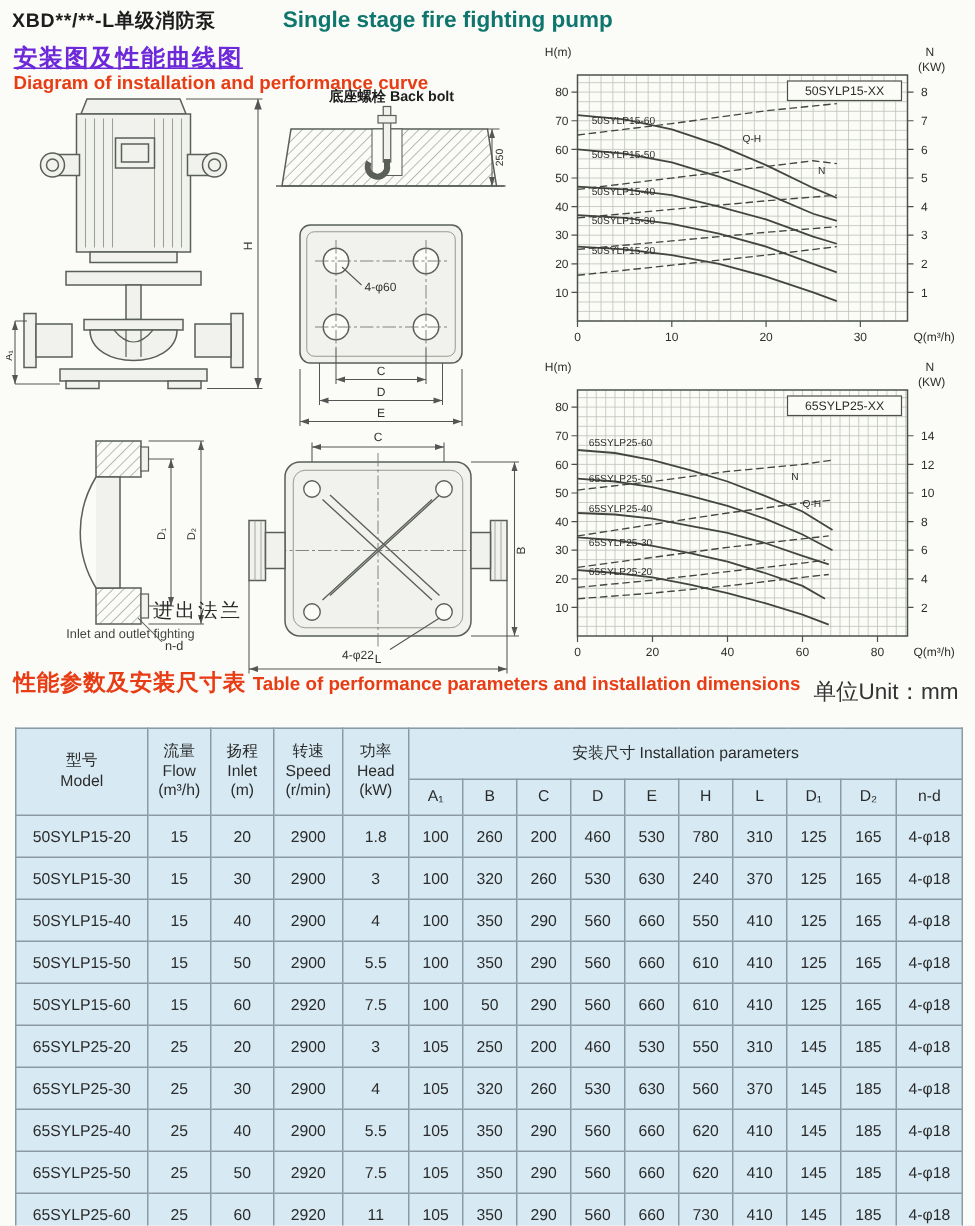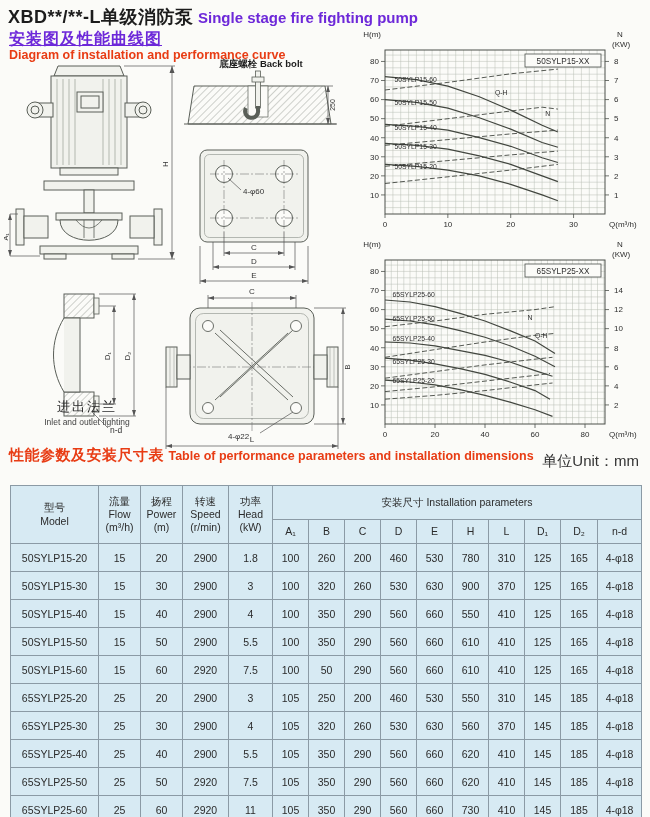--- a/index.html
+++ b/index.html
@@ -1,39 +1,39 @@
 <!DOCTYPE html>
 <html><head>
 <meta charset="utf-8">
 <style>
   * { box-sizing: border-box; }
   body { margin:0; background:#e8e8e4; font-family:"Liberation Sans", sans-serif; }
   .page { position:relative; width:650px; height:817px; background:#fbfbf8; overflow:hidden; color:#222; }
 
   .page-title { position:absolute; left:8px; top:5px; white-space:nowrap; }
-  .page-title .zh { font-size:18px; font-weight:bold; color:#1c1c1c; letter-spacing:0.5px; }
-  .page-title .en { font-size:15px; font-weight:bold; color:#6d28d9; }
+  .page-title .zh { font-size:13px; font-weight:bold; color:#1c1c1c; letter-spacing:0.5px; }
+  .page-title .en { font-size:15px; font-weight:bold; color:#0f766e;margin-left:40px; }
 
   .sec-head-zh { position:absolute; font-weight:bold; color:#6d28d9;text-decoration:underline; }
   .sec1-zh { left:9px; top:29px; font-size:16px; letter-spacing:1px; }
   .sec1-en { position:absolute; left:9px; top:48px; font-size:12.5px; font-weight:bold; color:#e83c14; }
   .sec2-row { position:absolute; left:9px; right:9px; top:446px; }
   .sec2-zh { font-size:15px; font-weight:bold; color:#e83c14; letter-spacing:0.5px; }
   .sec2-en { font-size:12.5px; font-weight:bold; color:#e83c14; }
   .unit-note { position:absolute; right:2px; top:6px; font-size:15px; color:#333; }
 
   svg text { font-family:"Liberation Sans", sans-serif; }
   .drawing { position:absolute; }
   .d-pump { left:4px; top:60px; }
   .d-bolt { left:182px; top:56px; }
   .d-found { left:184px; top:146px; }
   .d-flange { left:12px; top:286px; }
   .d-base { left:156px; top:286px; }
   .flange-cap { position:absolute; left:12px; top:398px; width:150px; text-align:center; }
-  .flange-cap .zh { font-size:13px; color:#2a2a2a; letter-spacing:2px; }
+  .flange-cap .zh { font-size:13px; color:#2a2a2a; letter-spacing:2px;text-align:right; }
   .flange-cap .en { font-size:8.5px; color:#444; margin-top:1px; }
 
   .chart { position:absolute; left:359px; }
   .chart1 { top:24px; }
   .chart2 { top:234px; }
 
   table.perf { position:absolute; left:10px; top:485px; width:631px; border-collapse:collapse; table-layout:fixed;
     background:#d7eaf3; font-size:10.5px; color:#2b2b2b; border:1.5px solid #6b7b88;padding-left:44px; }
   table.perf th, table.perf td { border:1px solid #8b9aa5; text-align:center; vertical-align:middle; padding:0 1px;
     white-space:pre-line; font-weight:normal; }
@@ -371,21 +371,21 @@
         <col style="width:44px">
     </colgroup>
     <thead>
       <tr class="hrow1">
         <th rowspan="2">型号
 Model</th>
         <th rowspan="2">流量
 Flow
 (m³/h)</th>
         <th rowspan="2">扬程
-Power
+Inlet
 (m)</th>
         <th rowspan="2">转速
 Speed
 (r/min)</th>
         <th rowspan="2">功率
 Head
 (kW)</th>
         <th colspan="10">安装尺寸 Installation parameters</th>
       </tr>
       <tr class="hrow2" id="sub-header-row">
@@ -423,21 +423,21 @@
           <td>50SYLP15-30</td>
           <td>15</td>
           <td>30</td>
           <td>2900</td>
           <td>3</td>
           <td>100</td>
           <td>320</td>
           <td>260</td>
           <td>530</td>
           <td>630</td>
-          <td>900</td>
+          <td>240</td>
           <td>370</td>
           <td>125</td>
           <td>165</td>
           <td>4-φ18</td>
         </tr>
         <tr>
           <td>50SYLP15-40</td>
           <td>15</td>
           <td>40</td>
           <td>2900</td>

